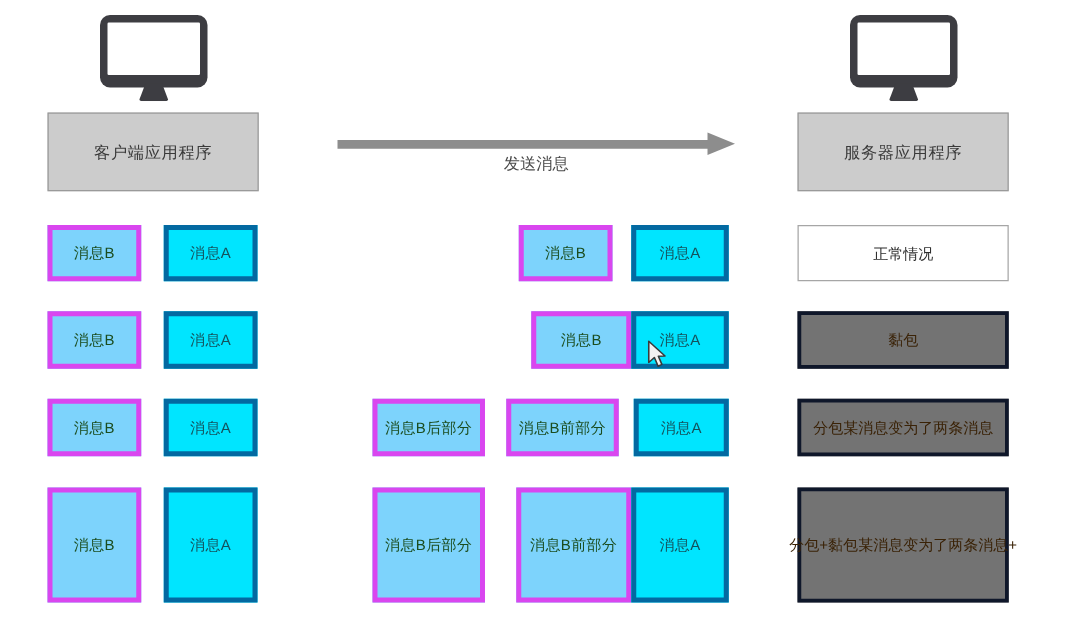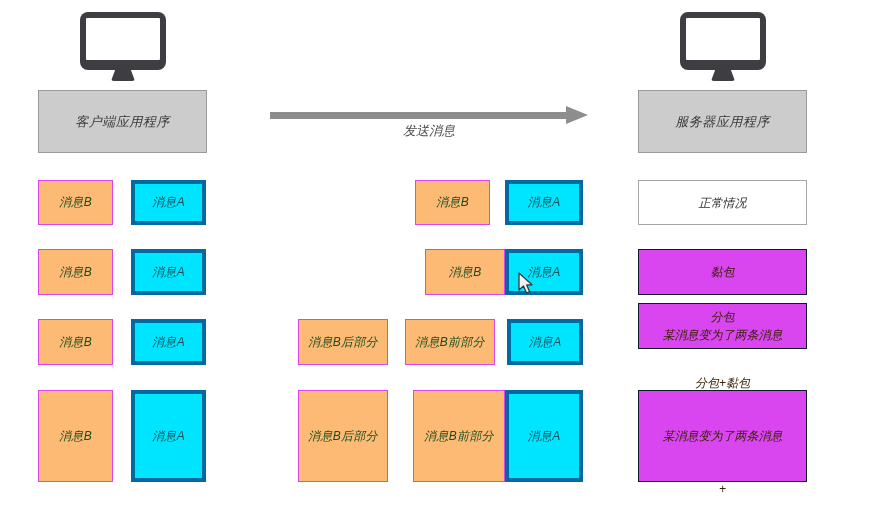--- a/index.html
+++ b/index.html
@@ -10,21 +10,20 @@
     width: 872px;
     height: 508px;
     background: #ffffff;
     font-family: "Liberation Sans", "DejaVu Sans", sans-serif;
     overflow: hidden;
   }
   #stage {
     position: relative;
     width: 764px;
     height: 508px;
-    font-style: italic;
   }
 
   
   .monitor {
     position: absolute;
     width: 86px;
     height: 72px;
   }
   .monitor .screen {
     position: absolute;
@@ -112,50 +111,49 @@
   .pkt {
     position: absolute;
     box-sizing: border-box;
     display: flex;
     align-items: center;
     justify-content: center;
     font-size: 12px;
     letter-spacing: 0.3px;
   }
   .pkt.b {
-    background: #fdba74;
-    border: 1px solid #d946ef;
+    background: #7dd3fc;
+    border: 4px solid #d946ef;
     color: #1b4d1f;
   }
   .pkt.a {
     background: #00e5ff;
     border: 4px solid #0369a1;
     color: #14525c;
   }
 
   
   .status {
     position: absolute;
     box-sizing: border-box;
     display: flex;
-    flex-direction: column;
     align-items: center;
     justify-content: center;
     font-size: 12px;
     line-height: 18px;
     text-align: center;
   }
   .status.normal {
     background: #ffffff;
     border: 1px solid #a6a6a6;
     color: #2d2d2d;
   }
   .status.warn {
-    background: #d946ef;
-    border: 1px solid #0f172a;
+    background: #737373;
+    border: 3px solid #0f172a;
     color: #3a2206;
   }
   .status .ln {
     display: block;
     white-space: nowrap;
   }
 
   
   .cursor {
     position: absolute;
@@ -213,33 +211,33 @@
     <span class="ln">黏包</span>
   </div>
 
   <div class="pkt b" style="left:38px; top:319px; width:75px; height:46px;">消息B</div>
   <div class="pkt a" style="left:131px; top:319px; width:75px; height:46px;">消息A</div>
 
   <div class="pkt b" style="left:298px; top:319px; width:90px; height:46px;">消息B后部分</div>
   <div class="pkt b" style="left:405px; top:319px; width:90px; height:46px;">消息B前部分</div>
   <div class="pkt a" style="left:507px; top:319px; width:76px; height:46px;">消息A</div>
 
-  <div class="status warn" style="left:638px; top:303px; width:169px; height:46px;">
+  <div class="status warn" style="left:638px; top:319px; width:169px; height:46px;">
     <span class="ln">分包</span>
     <span class="ln">某消息变为了两条消息</span>
   </div>
 
   <div class="pkt b" style="left:38px; top:390px; width:75px; height:92px;">消息B</div>
   <div class="pkt a" style="left:131px; top:390px; width:75px; height:92px;">消息A</div>
 
   <div class="pkt b" style="left:298px; top:390px; width:90px; height:92px;">消息B后部分</div>
   <div class="pkt b" style="left:413px; top:390px; width:92px; height:92px;">消息B前部分</div>
   <div class="pkt a" style="left:505px; top:390px; width:78px; height:92px;">消息A</div>
 
-  <div class="status warn" style="left:638px; top:390px; width:169px; height:92px;gap:35px;">
+  <div class="status warn" style="left:638px; top:390px; width:169px; height:92px;">
     <span class="ln">分包+黏包</span>
     <span class="ln">某消息变为了两条消息</span>
     <span class="ln">+</span>
   </div>
 
   <svg class="cursor" viewBox="0 0 18 24">
     <polygon points="1,1 1,18 5.5,14 8.5,21 11.5,19.5 8.7,13 14,12.8" fill="#f2f2f2" stroke="#3a3a3a" stroke-width="1.3" stroke-linejoin="round"></polygon>
   </svg>
 
 </div>

